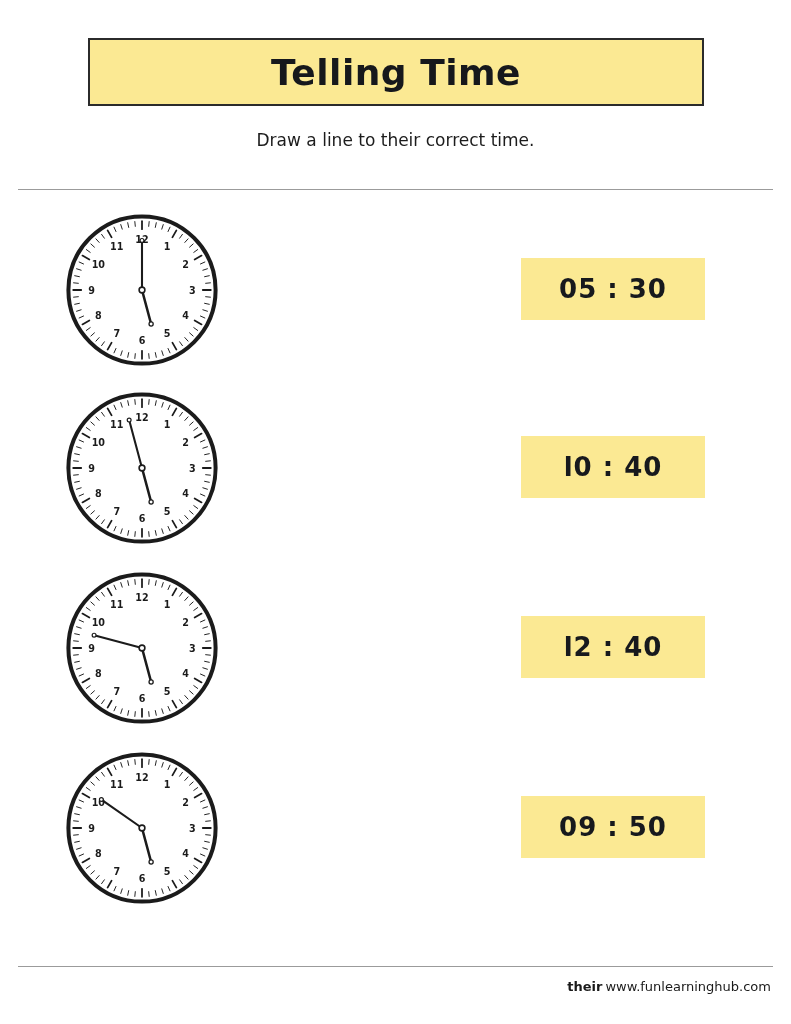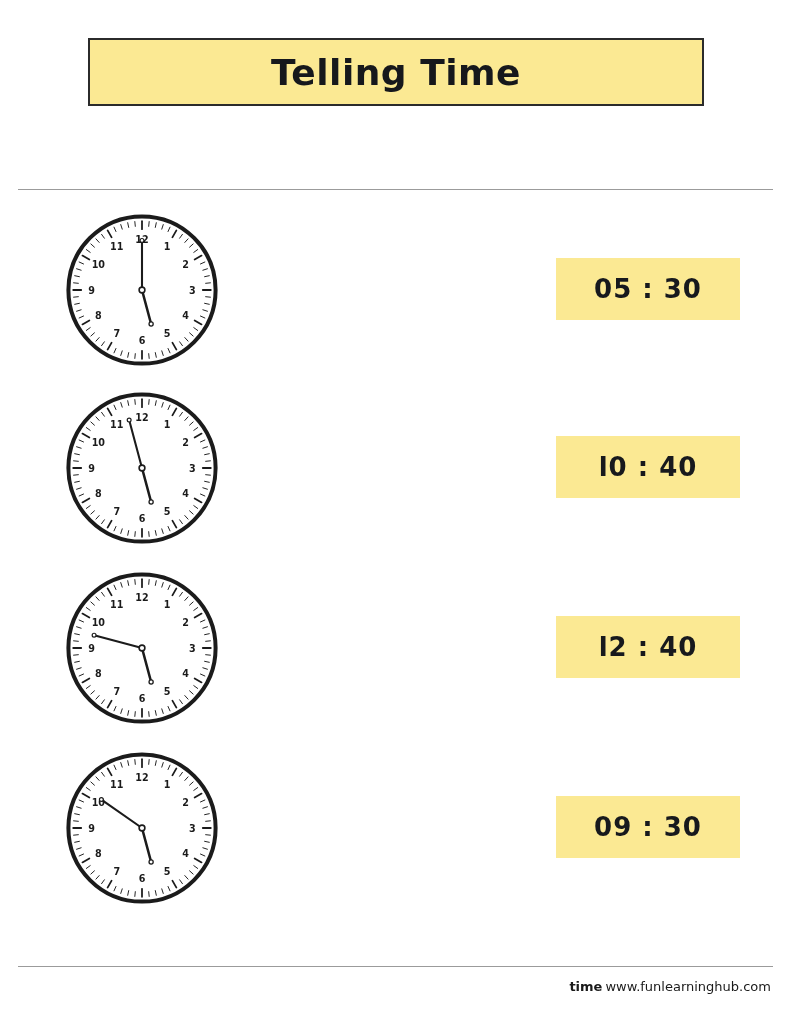--- a/index.html
+++ b/index.html
@@ -76,21 +76,21 @@
   }
   .clock-wrap {
     position: absolute;
     left: 62px;
     top: 0;
     width: 160px;
     height: 160px;
   }
   .time-box {
     position: absolute;
-    left: 556px;
+    left: 521px;
     width: 184px;
     height: 62px;
     background: #fbe993;
     display: flex;
     align-items: center;
     justify-content: center;
   }
   .time-text {
     font-family: "DejaVu Sans", sans-serif;
     font-size: 26px;
@@ -114,20 +114,21 @@
 </style>
 </head>
 <body>
 
 <div class="page">
 
   <div class="title-bar">
     <div class="title-text">Telling Time</div>
   </div>
 
+  <div class="subtitle">Draw a line to their correct time.</div>
 
   <div class="rule rule-top"></div>
   <div class="rule rule-bottom"></div>
 
   <div class="row" style="top:210px;">
     <div class="clock-wrap">
       <svg viewBox="0 0 200 200" width="160" height="160">
           <circle cx="100" cy="100" r="92" fill="#ffffff" stroke="#1b1b1b" stroke-width="5"></circle>
           <line x1="100" y1="14" x2="100" y2="24" stroke="#1b1b1b" stroke-width="2.2" stroke-linecap="round"></line>
           <line x1="108.9894478410182" y1="14.471116998328498" x2="108.36227706141227" y2="20.438248370538133" stroke="#1b1b1b" stroke-width="1.2" stroke-linecap="round"></line>
@@ -466,21 +467,21 @@
           <text x="45.44039956158037" y="73" text-anchor="middle" font-family="&quot;DejaVu Sans&quot;, sans-serif" font-size="12" fill="#1b1b1b">10</text>
           <text x="68.49999999999997" y="49.940399561580385" text-anchor="middle" font-family="&quot;DejaVu Sans&quot;, sans-serif" font-size="12" fill="#1b1b1b">11</text>
           <line x1="100" y1="100" x2="111.38803798451092" y2="142.50073635671902" stroke="#1b1b1b" stroke-width="3.2" stroke-linecap="round"></line>
           <circle cx="111.38803798451092" cy="142.50073635671902" r="2.6" fill="#ffffff" stroke="#1b1b1b" stroke-width="1.6"></circle>
           <line x1="100" y1="100" x2="49.21257325408249" y2="64.43826094623516" stroke="#1b1b1b" stroke-width="2.6" stroke-linecap="round"></line>
           <circle cx="49.21257325408249" cy="64.43826094623516" r="2.4" fill="#ffffff" stroke="#1b1b1b" stroke-width="1.5"></circle>
           <circle cx="100" cy="100" r="3.6" fill="#ffffff" stroke="#1b1b1b" stroke-width="2"></circle>
         </svg>
     </div>
     <div class="time-box" style="top:48px;">
-      <span class="time-text">09 : 30</span>
+      <span class="time-text">09 : 50</span>
     </div>
   </div>
 
   <div class="footer">
-    <span class="visit">time</span><span>www.funlearninghub.com</span>
+    <span class="visit">their</span><span>www.funlearninghub.com</span>
   </div>
 
 </div>
 
 </body></html>

